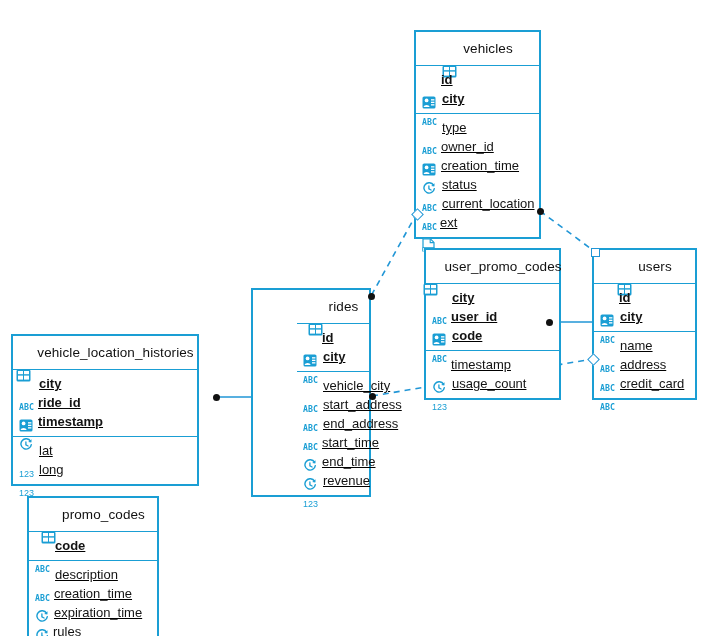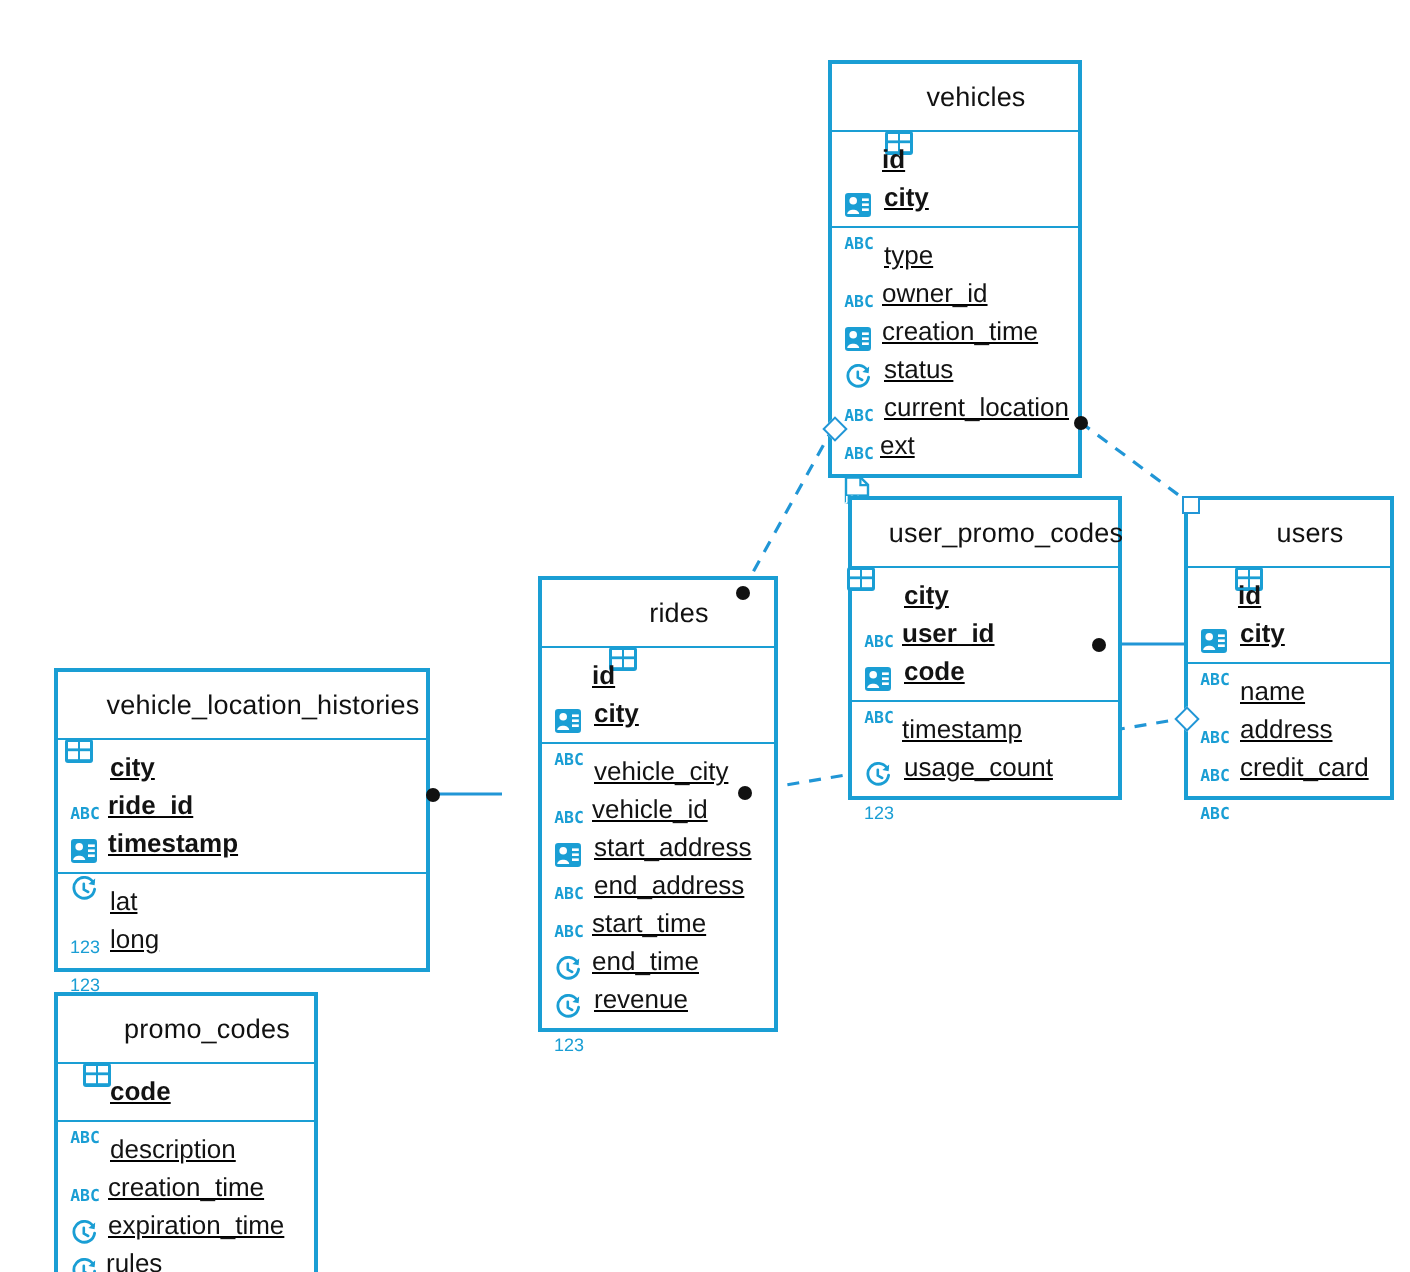--- a/index.html
+++ b/index.html
@@ -321,21 +321,21 @@
         <div class="col-row">
           <span class="ic">
             <svg width="15" height="11" viewBox="0 0 15 11">
               <text x="7.5" y="8.6" font-family="Liberation Sans, sans-serif" font-size="9" fill="#1a9ed4" text-anchor="middle">123</text>
             </svg>
           </span>
           <span class="col-name">usage_count</span>
         </div>
       </div>
     </div>
-    <div class="table-node" style="left: 269px; top: 288px; width: 120px;">
+    <div class="table-node" style="left: 251px; top: 288px; width: 120px; padding-left: 44px;">
       <div class="tbl-header">
         <span class="ic">
           <svg width="15" height="13" viewBox="0 0 15 13">
             <rect x="0.5" y="0.5" width="14" height="12" rx="1.5" fill="#1a9ed4"></rect>
             <rect x="2" y="2" width="5" height="3.2" fill="#fff"></rect>
             <rect x="8" y="2" width="5" height="3.2" fill="#fff"></rect>
             <rect x="2" y="6.6" width="5" height="4" fill="#fff"></rect>
             <rect x="8" y="6.6" width="5" height="4" fill="#fff"></rect>
           </svg>
         </span>
@@ -368,33 +368,20 @@
         <div class="col-row">
           <span class="ic">
             <svg width="15" height="11" viewBox="0 0 15 11">
               <text x="7.5" y="8.6" font-family="DejaVu Sans Mono, monospace" font-size="8.2" font-weight="bold" fill="#1a9ed4" text-anchor="middle">ABC</text>
             </svg>
           </span>
           <span class="col-name">vehicle_city</span>
         </div>
         <div class="col-row">
           <span class="ic">
-            <svg width="14" height="13" viewBox="0 0 14 13">
-              <rect x="0.5" y="0.5" width="13" height="12" rx="1.6" fill="#1a9ed4"></rect>
-              <circle cx="4.6" cy="4.4" r="1.9" fill="#fff"></circle>
-              <path d="M1.6 11 C1.9 8.2 7.3 8.2 7.6 11 Z" fill="#fff"></path>
-              <rect x="9" y="3.2" width="3.4" height="1.3" fill="#fff"></rect>
-              <rect x="9" y="5.7" width="3.4" height="1.3" fill="#fff"></rect>
-              <rect x="9" y="8.2" width="3.4" height="1.3" fill="#fff"></rect>
-            </svg>
-          </span>
-          <span class="col-name">vehicle_id</span>
-        </div>
-        <div class="col-row">
-          <span class="ic">
             <svg width="15" height="11" viewBox="0 0 15 11">
               <text x="7.5" y="8.6" font-family="DejaVu Sans Mono, monospace" font-size="8.2" font-weight="bold" fill="#1a9ed4" text-anchor="middle">ABC</text>
             </svg>
           </span>
           <span class="col-name">start_address</span>
         </div>
         <div class="col-row">
           <span class="ic">
             <svg width="15" height="11" viewBox="0 0 15 11">
               <text x="7.5" y="8.6" font-family="DejaVu Sans Mono, monospace" font-size="8.2" font-weight="bold" fill="#1a9ed4" text-anchor="middle">ABC</text>
@@ -425,21 +412,21 @@
         <div class="col-row">
           <span class="ic">
             <svg width="15" height="11" viewBox="0 0 15 11">
               <text x="7.5" y="8.6" font-family="Liberation Sans, sans-serif" font-size="9" fill="#1a9ed4" text-anchor="middle">123</text>
             </svg>
           </span>
           <span class="col-name">revenue</span>
         </div>
       </div>
     </div>
-    <div class="table-node" style="left: 27px; top: 334px; width: 188px; text-align: center;">
+    <div class="table-node" style="left: 11px; top: 334px; width: 188px; text-align: center;">
       <div class="tbl-header">
         <span class="ic">
           <svg width="15" height="13" viewBox="0 0 15 13">
             <rect x="0.5" y="0.5" width="14" height="12" rx="1.5" fill="#1a9ed4"></rect>
             <rect x="2" y="2" width="5" height="3.2" fill="#fff"></rect>
             <rect x="8" y="2" width="5" height="3.2" fill="#fff"></rect>
             <rect x="2" y="6.6" width="5" height="4" fill="#fff"></rect>
             <rect x="8" y="6.6" width="5" height="4" fill="#fff"></rect>
           </svg>
         </span>

